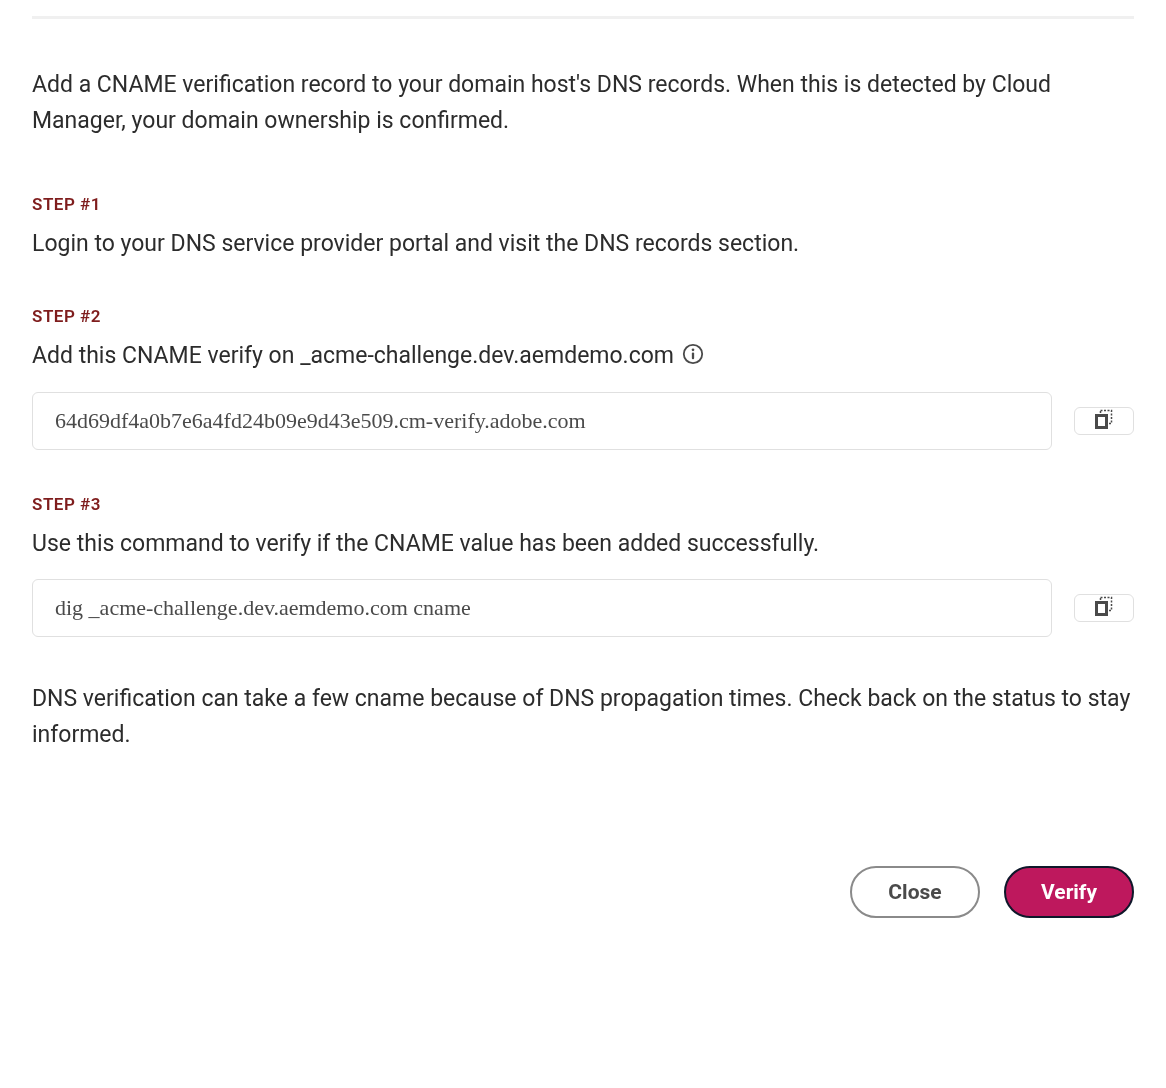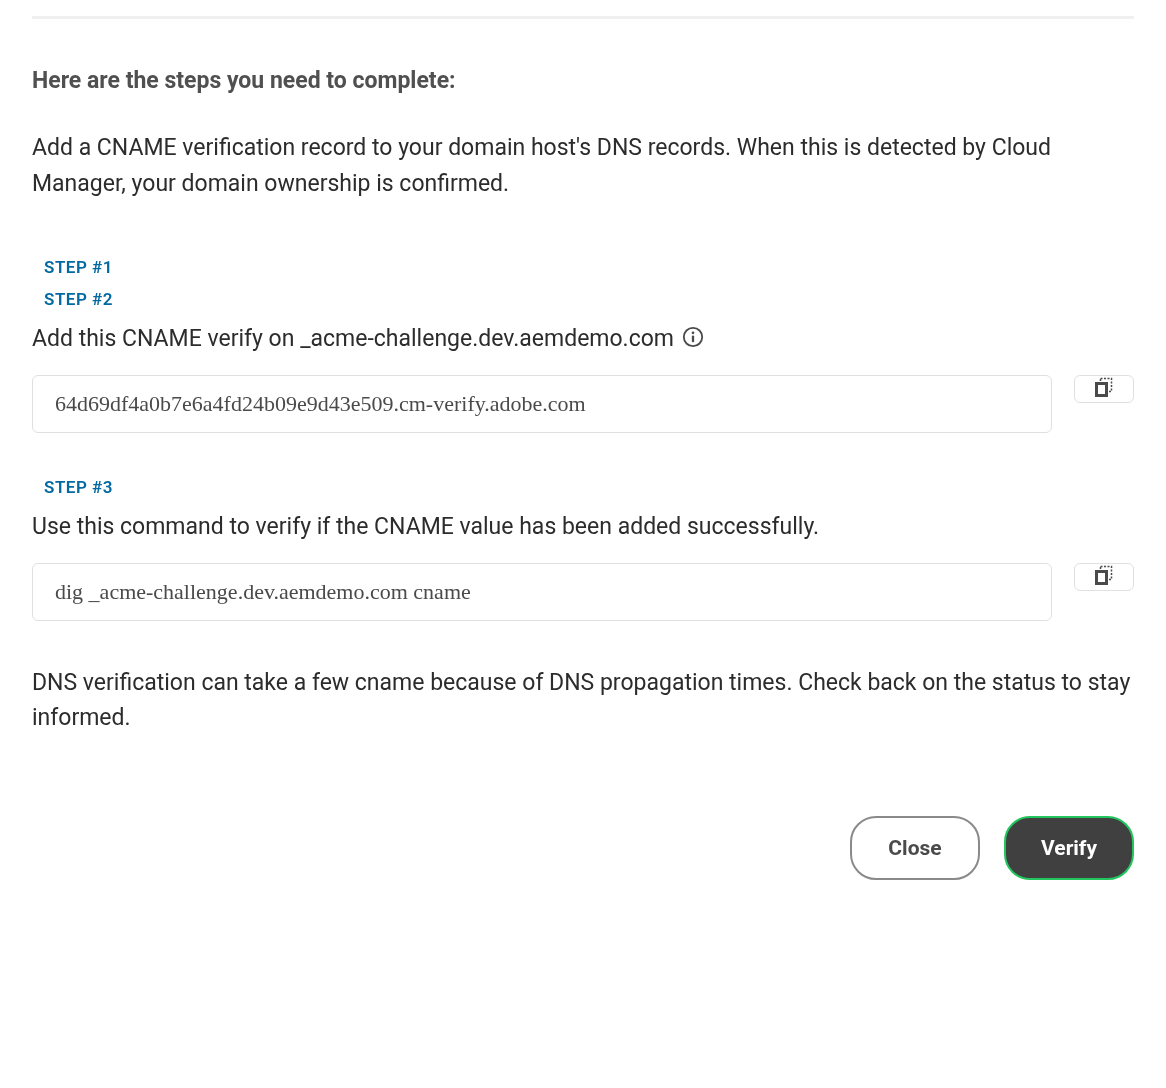--- a/index.html
+++ b/index.html
@@ -34,22 +34,22 @@
   .intro-text {
     font-size: 23px;
     line-height: 1.55;
     color: #2c2c2c;
     margin: 12px 0 56px 0;
   }
   .step-label {
     font-size: 17px;
     font-weight: 600;
     letter-spacing: 0.5px;
-    color: #0369a1;
-    margin: 0 0 12px 12px;
+    color: #7f1d1d;
+    margin: 0 0 12px 0;
   }
   .step-text {
     font-size: 23px;
     line-height: 1.55;
     color: #2c2c2c;
     margin: 0 0 44px 0;
   }
   .step-text-tight {
     font-size: 23px;
     line-height: 1.55;
@@ -64,21 +64,21 @@
     display: inline-flex;
     align-items: center;
     justify-content: center;
     width: 22px;
     height: 22px;
     vertical-align: -2px;
     margin-left: 2px;
   }
   .field-row {
     display: flex;
-    align-items: flex-start;
+    align-items: center;
     gap: 22px;
     margin-bottom: 44px;
   }
   .code-field {
     flex: 1;
     border: 1px solid #e0e0e0;
     border-radius: 6px;
     padding: 15px 22px;
     font-family: Georgia, "Times New Roman", serif;
     font-size: 22px;
@@ -103,54 +103,55 @@
     color: #2c2c2c;
     margin: 0 0 80px 0;
   }
   .button-row {
     display: flex;
     justify-content: flex-end;
     gap: 24px;
   }
   .btn {
     min-width: 130px;
-    height: 64px;
+    height: 52px;
     border-radius: 26px;
     font-size: 21px;
     font-weight: 700;
     cursor: pointer;
     display: flex;
     align-items: center;
     justify-content: center;
     padding: 0 30px;
+    margin-top: 34px;
   }
   .btn-secondary {
     background: #ffffff;
     color: #4a4a4a;
     border: 2px solid #8a8a8a;
   }
   .btn-primary {
-    background: #404040;
+    background: #be185d;
     color: #ffffff;
-    border: 2px solid #22c55e;
+    border: 2px solid #0f172a;
   }
 </style>
 </head>
 <body>
 
 <div class="dialog">
 
 
   <div class="divider"></div>
 
-  <div class="subheading">Here are the steps you need to complete:</div>
 
   <p class="intro-text">Add a CNAME verification record to your domain host's DNS records. When this is detected by Cloud Manager, your domain ownership is confirmed.</p>
 
   <div class="step-label">STEP #1</div>
+  <p class="step-text">Login to your DNS service provider portal and visit the DNS records section.</p>
 
   <div class="step-label">STEP #2</div>
   <p class="step-text step-text-tight">
     <span>Add this CNAME verify on </span><span class="bold">_acme-challenge.dev.aemdemo.com</span>
     <span class="info-icon">
       <svg width="22" height="22" viewBox="0 0 22 22" fill="none">
         <circle cx="11" cy="11" r="9.2" stroke="#4a4a4a" stroke-width="1.8"></circle>
         <circle cx="11" cy="6.8" r="1.35" fill="#4a4a4a"></circle>
         <rect x="9.85" y="9.6" width="2.3" height="6.6" rx="1" fill="#4a4a4a"></rect>
       </svg>

